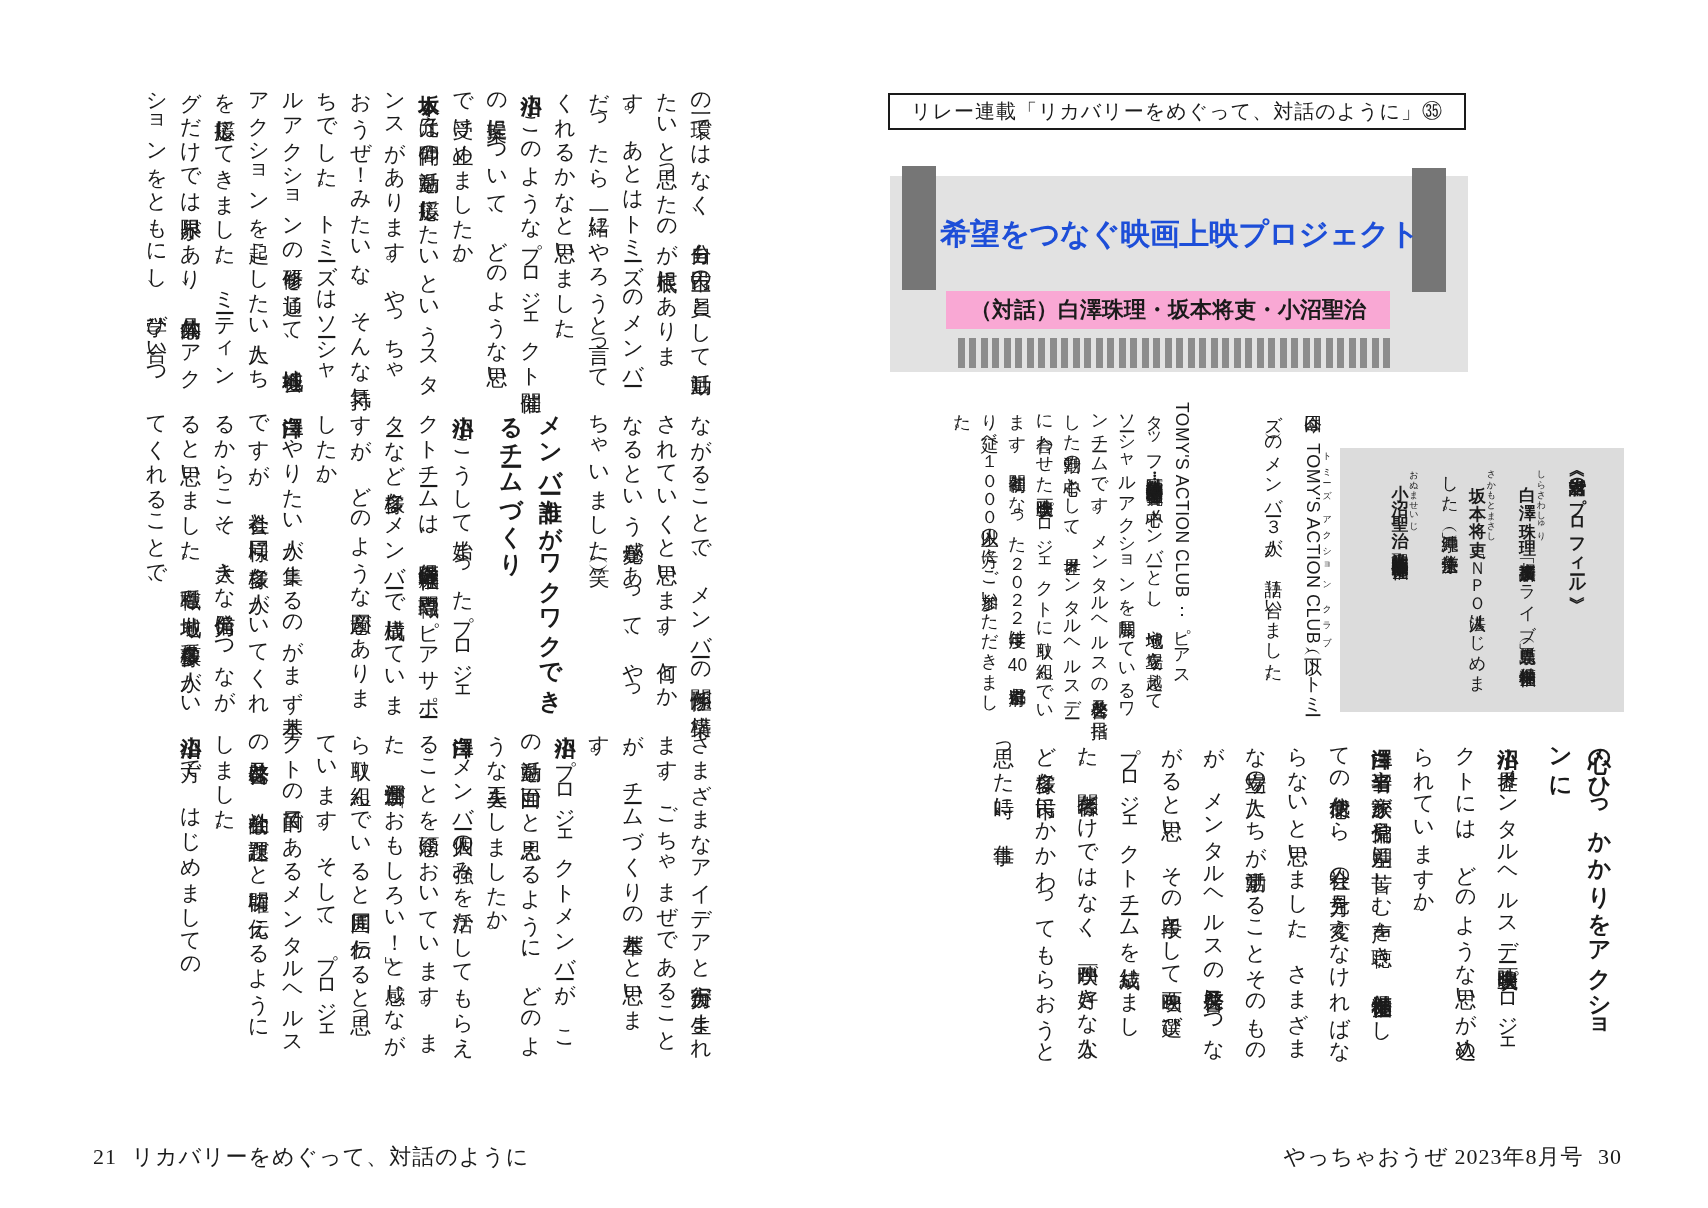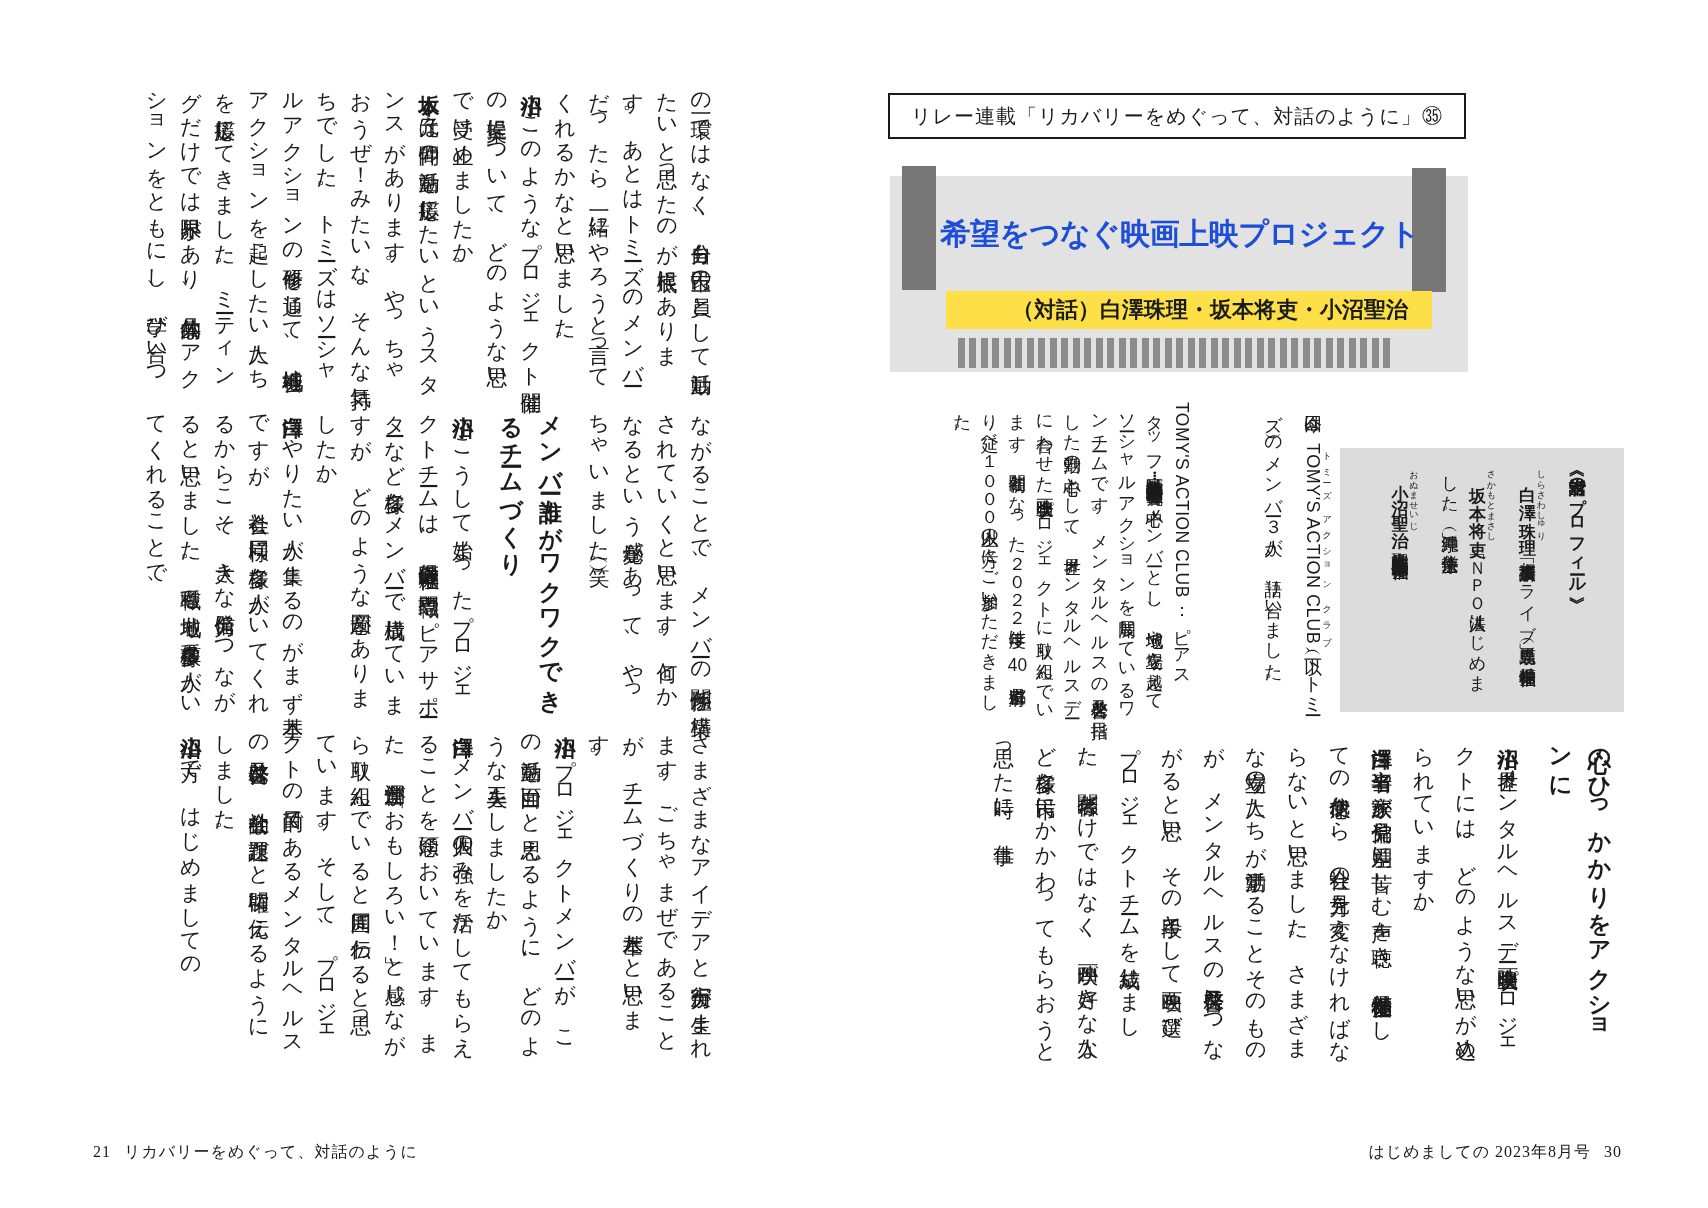--- a/index.html
+++ b/index.html
@@ -35,38 +35,38 @@
     line-height:1.7;margin:0 12px !important;
   }
   .flow{display:contents;}
 
   #lp-top{left:68px;top:78px;width:650px;height:315px;}
   #lp-mid{left:68px;top:400px;width:650px;height:316px;}
   #lp-bottom{left:68px;top:720px;width:650px;height:330px;}
 
   
   #series-box{
-    position:absolute;left:888px;top:93px;width:578px;height:46px;
+    position:absolute;left:888px;top:93px;width:578px;height:37px;
     border:2px solid #1a1a1a;box-sizing:border-box;
     display:flex;align-items:center;justify-content:center;
     font-size:20px;letter-spacing:1px;
   }
   #title-panel{position:absolute;left:890px;top:176px;width:578px;height:196px;background:#e2e2e2;}
   .accent-bar{position:absolute;width:34px;height:124px;background:#767676;}
   #bar-left{left:902px;top:166px;}
   #bar-right{left:1412px;top:168px;}
   #main-title{
     position:absolute;left:902px;top:206px;width:556px;height:56px;
     display:flex;align-items:center;justify-content:center;
     font-weight:700;font-size:30px;letter-spacing:-0.5px;color:#1d4ed8;
   }
   #dialog-strip{
-    position:absolute;left:946px;top:291px;width:444px;height:38px;background:#fde047;
+    position:absolute;left:946px;top:291px;width:444px;height:38px;background:#f9a8d4;
     display:flex;align-items:center;justify-content:center;
-    font-weight:700;font-size:22px;letter-spacing:0;padding-left:42px;
+    font-weight:700;font-size:22px;letter-spacing:0;
   }
   #barcode{
     position:absolute;left:958px;top:338px;width:436px;height:30px;
     background:repeating-linear-gradient(90deg,#8c8c8c 0 7px,rgba(0,0,0,0) 7px 11.5px);
   }
 
   
   #profile-box{
     position:absolute;left:1340px;top:448px;width:284px;height:264px;
     background:#dcdcdc;box-sizing:border-box;
@@ -83,21 +83,21 @@
     left:1206px;top:402px;width:126px;height:318px;
     font-size:18px;line-height:2.2;letter-spacing:0.5px;
   }
   #rp-club{
     left:838px;top:402px;width:357px;height:312px;
     font-size:17.5px;line-height:1.57;letter-spacing:0.5px;
   }
   #rp-bottom{left:855px;top:732px;width:776px;height:322px;}
 
   
-  .footer{position:absolute;font-size:16px;letter-spacing:1px;}
+  .footer{position:absolute;font-size:22px;letter-spacing:1px;}
   #footer-left{left:85px;top:1142px;}
   #footer-right{top:1142px;left:1230px;width:400px;text-align:right;}
   .pgnum{font-family:"Liberation Serif","DejaVu Serif",serif;margin:0 8px;}
 </style>
 </head>
 <body>
 
 <div class="spread">
 
   <div>
@@ -157,18 +157,18 @@
     <div id="rp-club" class="vtext gothic">
         <p class="para">TOMY'S ACTION CLUB：ピアスタッフ・精神科医・作業療法士・精神保健福祉士・研究者を中心メンバーとし、地域や立場を越えてソーシャルアクションを展開しているワンチームです。メンタルヘルスの普及啓発を目指した活動の中心として、世界メンタルヘルスデーに合わせた映画上映会プロジェクトに取り組んでいます。初開催となった２０２２年度は、<span class="tcy">40</span>都道府県より延べ１０００人以上の方々にご参加いただきました。</p>
       </div>
 
     <div id="rp-bottom" class="vtext serif">
       <h3 class="vheading">心のひっかかりをアクションに</h3>
       <div id="rp-body" class="flow"><p class="para"><b class="spk">小沼</b>　世界メンタルヘルスデー映画上映会プロジェクトには、どのような思いが込められていますか。</p><p class="para"><b class="spk">白澤</b>　当事者や家族が偏見や差別に苦しむ声を聴き、精神保健福祉士としての使命感から、社会の見方を変えなければならないと思いました。さまざまな立場の人たちが活動することそのものが、メンタルヘルスの普及啓発につながると思い、その手段として映画を選び、プロジェクトチームを結成しました。関係者だけではなく、映画が好きな人など多様な市民にかかわってもらおうと思った時に、仕事</p></div>
     </div>
 
     <div id="footer-right" class="footer serif">
-      <span>はじめましての 2023年8月号</span>
+      <span>やっちゃおうぜ 2023年8月号</span>
       <span class="pgnum">30</span>
     </div>
   </div>
 
 </div>
 
 </body></html>

